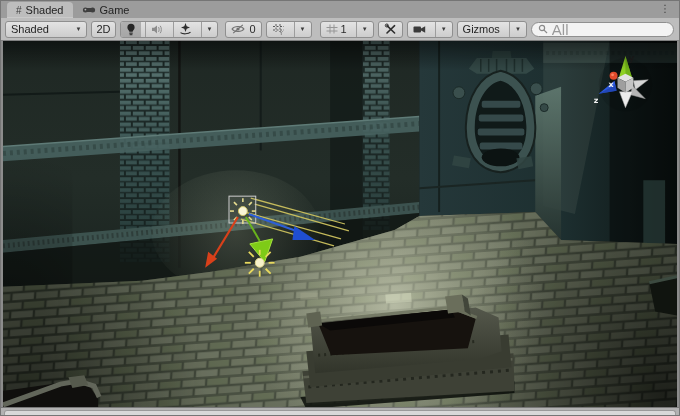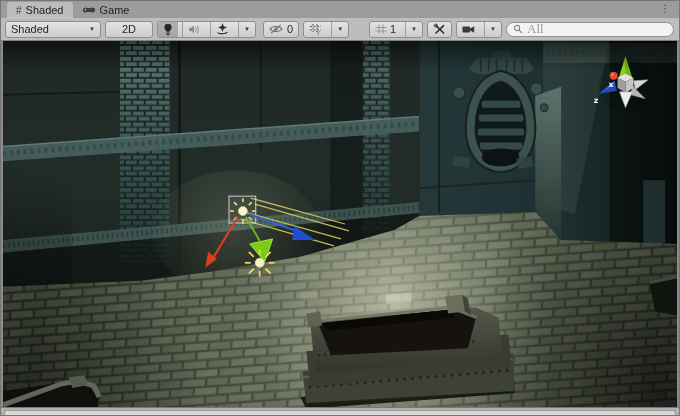--- a/index.html
+++ b/index.html
@@ -24,21 +24,21 @@
   }
   .group { padding:0; }
   .group > span { display:flex; align-items:center; height:100%; padding:0 5px; gap:3px; }
   .group > span + span { border-left:1px solid #9d9d9d; }
   .group > span.pressed, .btn.pressed { background:linear-gradient(#b0b0b0,#a6a6a6); border-radius:2px 0 0 2px; }
   .arrow { font-size:6px; color:#3b3b3b; }
   .shaded { width:96px; justify-content:space-between; }
   .spacer { flex:1; }
   .num { font-size:11px; color:#2a2a2a; }
   .search { height:15px; width:168px; background:#f3f3f3; border:1px solid #8f8f8f; border-radius:8px; display:flex; align-items:center; padding:0 6px; gap:4px; margin-right:1px; }
-  .search input { border:none; background:transparent; outline:none; font-size:13px; color:#333; width:100%; font-family:Liberation Serif, serif; padding:0; }
+  .search input { border:none; background:transparent; outline:none; font-size:15px; color:#333; width:100%; font-family:Liberation Sans, sans-serif; padding:0; }
   .search input::placeholder { color:#9a9a9a; }
   
   .viewport { flex:1; position:relative; border-left:2px solid #8c8c8c; border-right:2px solid #8c8c8c; background:#10100e; }
   .viewport svg { position:absolute; inset:0; width:100%; height:100%; display:block; }
   
   .bottom { height:8px; background:#b2b2b2; border-top:1px solid #787878; position:relative; flex:none; }
   .bottom .inner { position:absolute; left:3px; right:3px; top:2px; height:6px; background:#d8d8d8; border:1px solid #9a9a9a; border-bottom:none; border-radius:3px 3px 0 0; }
   text { font-family:"DejaVu Sans", sans-serif; }
 </style>
 </head>
@@ -63,21 +63,21 @@
       <span>Game</span>
     </div>
     <div class="more">⋮</div>
   </div>
 
   <div class="toolbar">
     <div class="btn shaded">
       <span>Shaded</span>
       <span class="arrow">▼</span>
     </div>
-    <div class="btn" style="padding:0 16px;">
+    <div class="btn" style="padding:0 4px;">
       <span>2D</span>
     </div>
     <div class="group">
       <span class="pressed">
         <svg width="10" height="13" viewBox="0 0 10 13">
             <path d="M5 0.8a3.6 3.6 0 0 1 3.6 3.6c0 1.5-.9 2.3-1.4 3.1-.3.4-.4.8-.5 1.3H3.3c-.1-.5-.2-.9-.5-1.3C2.3 6.7 1.4 5.9 1.4 4.4A3.6 3.6 0 0 1 5 .8Z" fill="#262626"></path>
             <rect x="3.3" y="9.6" width="3.4" height="1.1" fill="#262626"></rect>
             <rect x="3.6" y="11.2" width="2.8" height="1" fill="#262626"></rect>
           </svg>
       </span>
@@ -149,20 +149,28 @@
           </g>
           <circle cx="2.8" cy="2.5" r="1.5" fill="none" stroke="#2e2e2e" stroke-width="1"></circle>
         </svg>
     </div>
     <div class="group">
       <span>
         <svg width="13" height="9" viewBox="0 0 13 9">
             <rect x="0.5" y="1.5" width="7.5" height="6" rx="1" fill="#3a3a3a"></rect>
             <path d="M8 3.4 12.2 1.3v6.4L8 5.6Z" fill="#3a3a3a"></path>
           </svg>
+      </span>
+      <span>
+        <span class="arrow">▼</span>
+      </span>
+    </div>
+    <div class="group">
+      <span>
+        <span>Gizmos</span>
       </span>
       <span>
         <span class="arrow">▼</span>
       </span>
     </div>
     <div class="search">
       <svg width="10" height="10" viewBox="0 0 10 10" style="flex:none;">
           <circle cx="4" cy="4" r="2.6" fill="none" stroke="#8a8a8a" stroke-width="1.2"></circle>
           <line x1="6.1" y1="6.1" x2="9" y2="9" stroke="#8a8a8a" stroke-width="1.2"></line>
         </svg>

